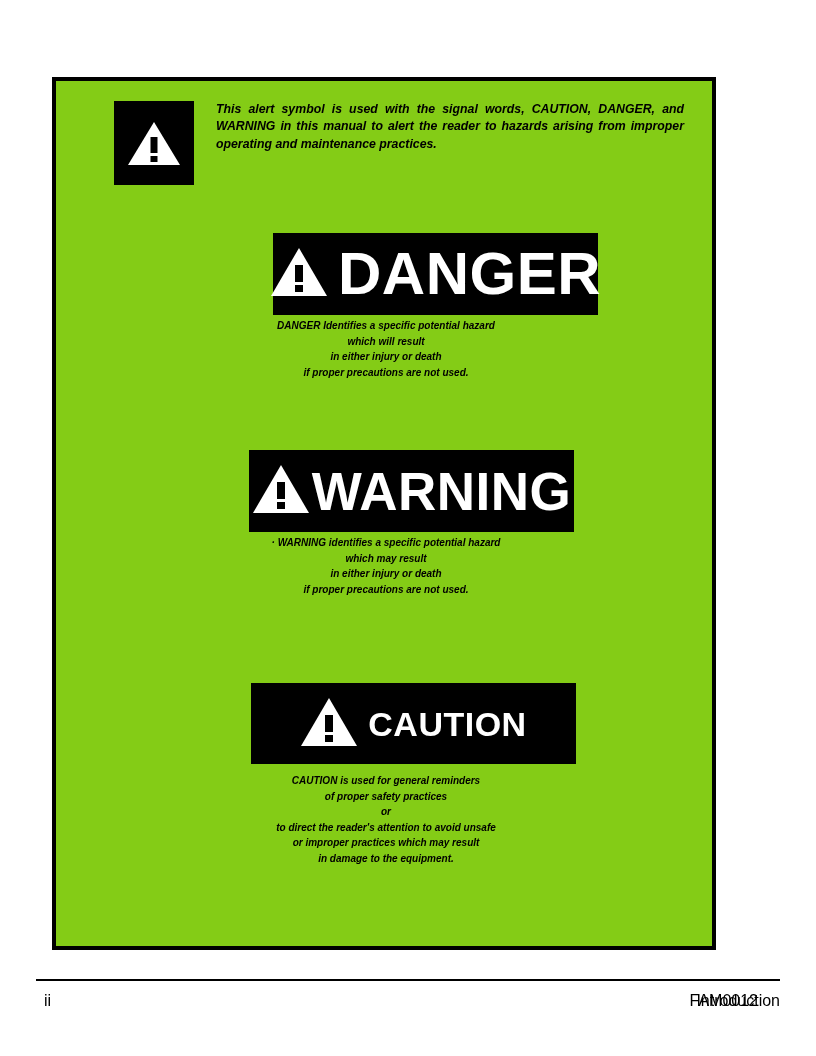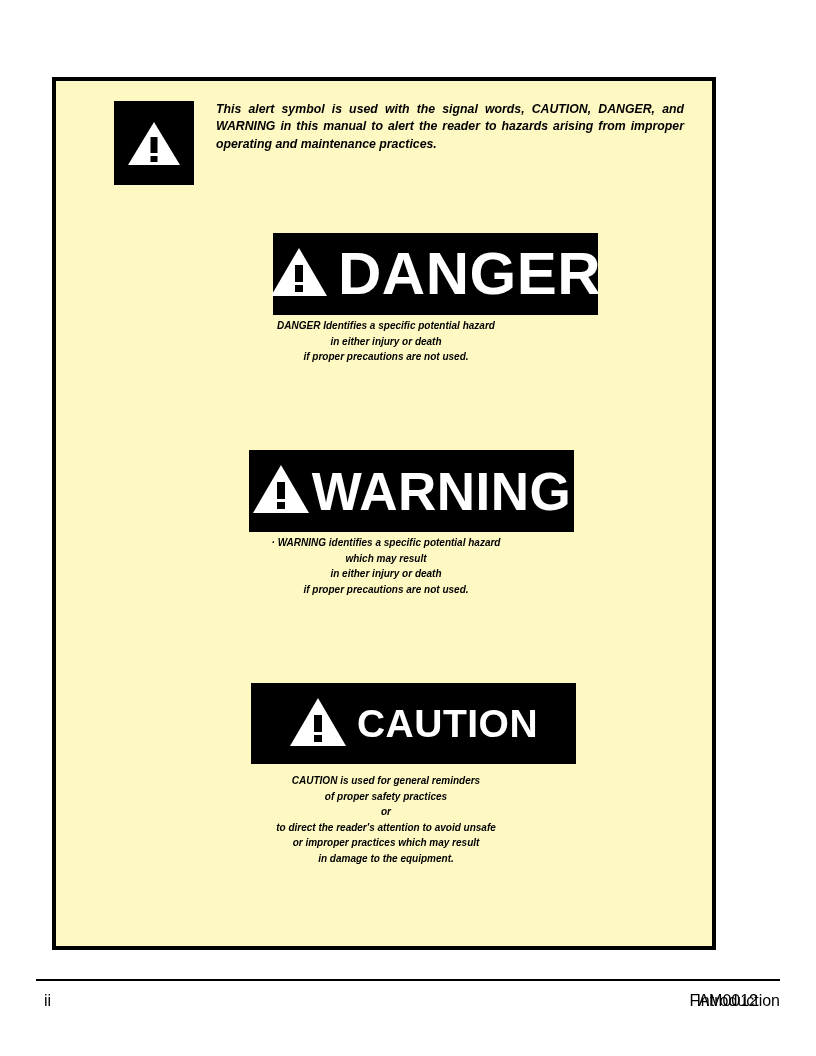--- a/index.html
+++ b/index.html
@@ -25,21 +25,21 @@
 
   
   .content-box {
     position: absolute;
     left: 52px;
     top: 77px;
     width: 664px;
     height: 873px;
     border: 4px solid #000000;
     box-sizing: border-box;
-    background: #fef9c3;
+    background: #84cc16;
   }
 
   
   .alert-row {
     position: absolute;
     left: 58px;
     top: 20px;
     width: 570px;
     display: flex;
     align-items: flex-start;
@@ -117,21 +117,21 @@
     margin-left: 2px;
   }
 
   #banner-caution {
     left: 195px;
     top: 602px;
     width: 325px;
     height: 81px;
   }
   #banner-caution .word {
-    font-size: 39px;
+    font-size: 34px;
     margin-left: 10px;
   }
 
   
   .caption {
     position: absolute;
     width: 620px;
     left: 20px;
     text-align: center;
     font-family: "Liberation Sans", sans-serif;
@@ -223,20 +223,21 @@
           <polygon points="29,2 57,50 1,50" fill="#ffffff"></polygon>
           <rect x="25" y="19" width="8" height="17" fill="#000000"></rect>
           <rect x="25" y="39" width="8" height="7" fill="#000000"></rect>
         </svg>
       </span>
       <span class="word">DANGER</span>
     </div>
 
     <div class="caption" id="caption-danger">
       <div>DANGER Identifies a specific potential hazard</div>
+      <div>which will result</div>
       <div>in either injury or death</div>
       <div>if proper precautions are not used.</div>
     </div>
 
     <div class="banner" id="banner-warning">
       <span class="tri">
         <svg width="58" height="52" viewBox="0 0 58 52" xmlns="http://www.w3.org/2000/svg">
           <polygon points="29,2 57,50 1,50" fill="#ffffff"></polygon>
           <rect x="25" y="19" width="8" height="17" fill="#000000"></rect>
           <rect x="25" y="39" width="8" height="7" fill="#000000"></rect>

